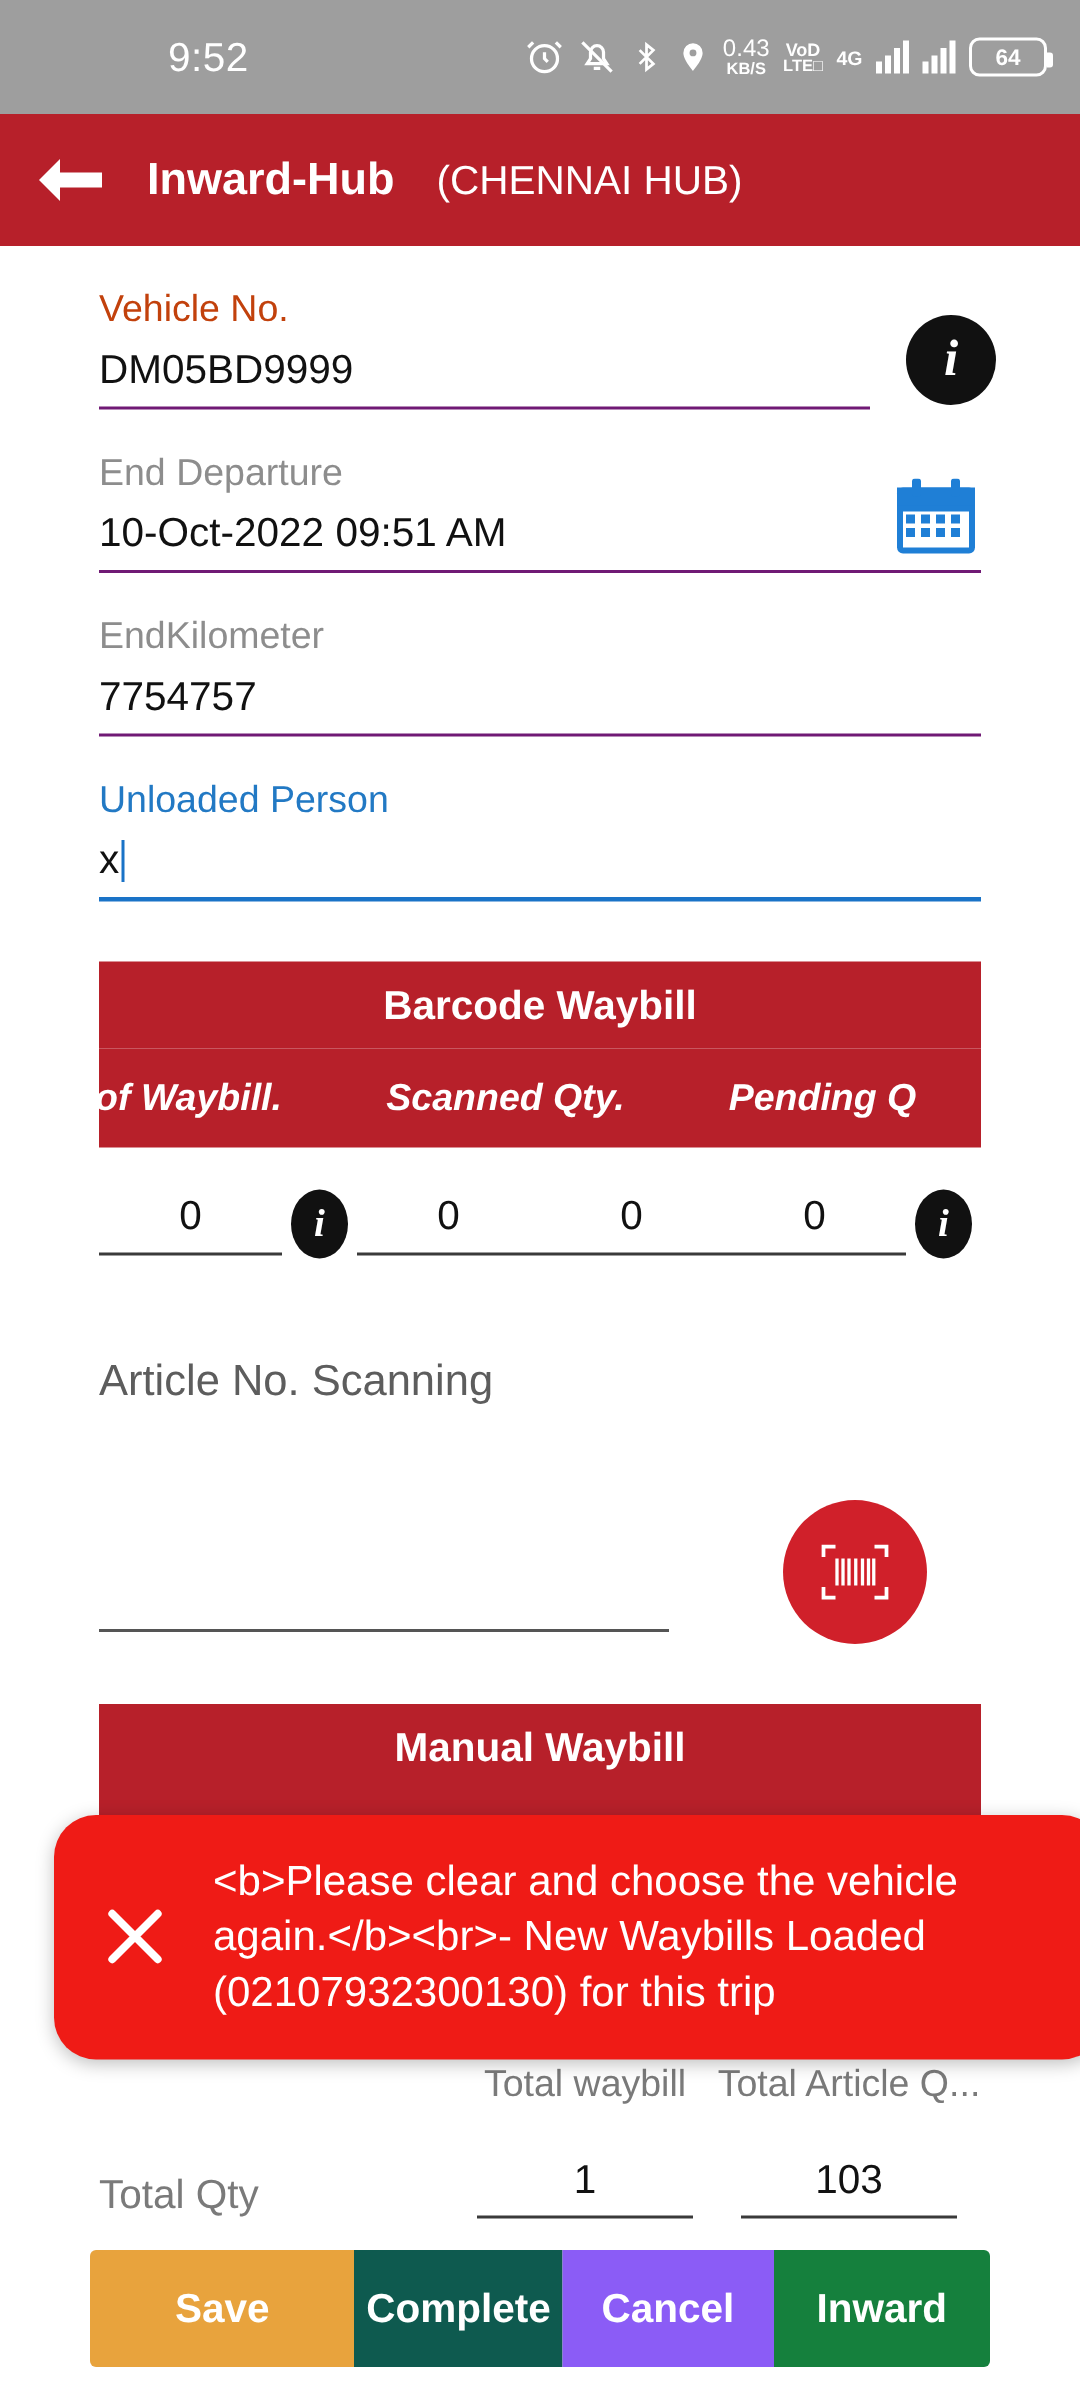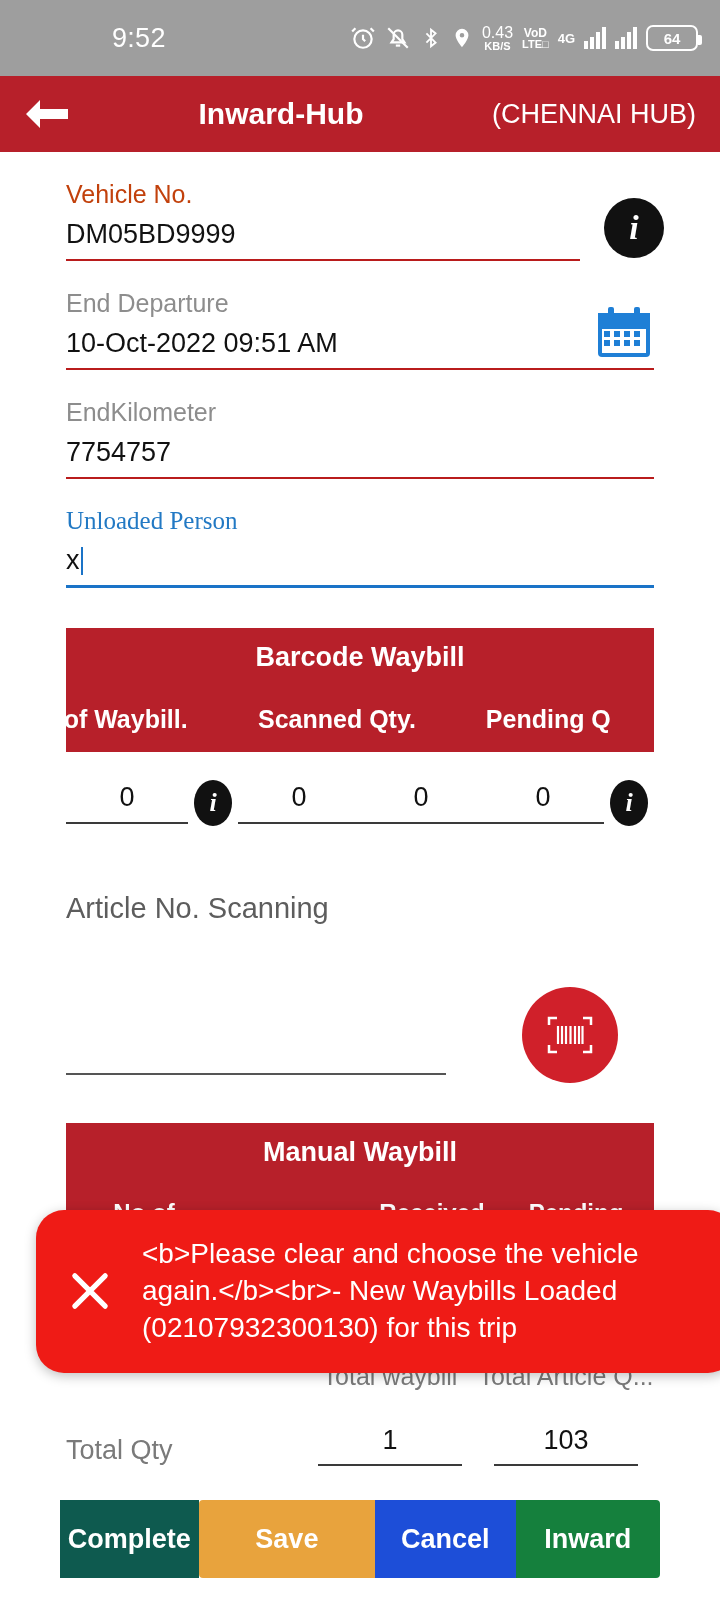--- a/index.html
+++ b/index.html
@@ -31,51 +31,51 @@
   .bars i { display:block; width:4px; background:#fff; }
   .battery {
     width: 52px; height: 26px; border: 2.5px solid #fff; border-radius: 7px;
     display:flex; align-items:center; justify-content:center; position: relative;
     font-size: 15px; font-weight: 700;
   }
   .battery:after { content:""; position:absolute; right:-6px; top:8px; width:4px; height:10px; background:#fff; border-radius:0 2px 2px 0; }
 
   
   .app-bar {
-    height: 76px; background: #b7202a; color: #fff;
-    display: flex; align-items: center; padding: 0 24px; gap: 28px; justify-content: space-between;
+    height: 88px; background: #b7202a; color: #fff;
+    display: flex; align-items: center; padding: 0 24px; gap: 28px;
   }
   .back-arrow { width: 46px; height: 34px; display:flex; align-items:center; }
   .app-title { font-size: 30px; font-weight: 700; }
   .app-sub { font-size: 27px; font-weight: 400; }
 
   
   .form { padding: 0 66px; }
   .row-inward {
     display:flex; align-items:center; margin-top: 42px;
   }
   .lbl-muted { color: #8d8d8d; font-size: 25px; }
   .lbl-dark { color: #c2410c; font-size: 25px; }
-  .lbl-blue { color: #2279c4; font-size: 25px; font-family: Liberation Serif, serif; }
+  .lbl-blue { color: #2279c4; font-size: 25px; }
 
   .radio-group { display:flex; align-items:center; gap: 18px; margin-left: 234px;}
   .radio { display:flex; align-items:center; gap: 13px; }
   .radio .dot {
     width: 33px; height: 33px; border-radius: 50%;
     border: 3px solid #0a66c2; display:flex; align-items:center; justify-content:center;
   }
   .radio .dot.off { border-color: #6b6b6b; }
   .radio .dot i { width: 17px; height: 17px; border-radius:50%; background:#0a66c2; display:block; }
   .radio span { font-size: 27px; color:#222; }
 
   .field { margin-top: 28px; position: relative; }
   .field .flabel { font-size: 25px; display:block; }
   .field .fvalue {
     font-size: 27px; color: #111; padding: 10px 0 9px 0;
-    border-bottom: 2px solid #b91c1c; display:block; min-height: 48px;
+    border-bottom: 2px solid #701a75; display:block; min-height: 48px;
   }
   .field.blue .fvalue { border-bottom: 3px solid #1a73c7; }
   .caret { display:inline-block; width:2px; height:28px; background:#1a73c7; vertical-align:-6px; margin-left:1px;}
 
   .w-vehicle { width: 514px; }
   .w-full { width: 100%; }
 
   .info-btn {
     position:absolute; width: 60px; height: 60px; border-radius: 50%;
     background: #111; color:#fff; display:flex; align-items:center; justify-content:center;
@@ -90,21 +90,21 @@
     margin: 40px 0 0 0; background: #b7202a; color:#fff;
     height: 58px; display:flex; align-items:center; justify-content:center;
     font-size: 27px; font-weight: 700;
   }
   .table-head {
     background: #b7202a; color:#fff; height: 66px;
     display:flex; align-items:center; font-size: 25px; font-weight:700;
     overflow:hidden; white-space:nowrap;
   }
   .table-head span { flex: 1; text-align:center; }
-  .th-shift { margin-left: -46px; width: 636px; display:flex;}
+  .th-shift { margin-left: -46px; width: 636px; display:flex;font-style:italic;}
 
   .qty-row { display:flex; align-items:center; margin-top: 28px; gap: 0; }
   .qty-cell { width: 148px; text-align:center; }
   .qty-cell .v {
     font-size: 27px; color:#111; border-bottom: 2px solid #3a3a3a;
     padding-bottom: 9px; display:block;
   }
   .qty-info {
     width: 46px; height: 46px; border-radius:50%; background:#111; color:#fff;
     display:flex; align-items:center; justify-content:center; font-size: 26px;
@@ -146,21 +146,21 @@
   }
   .toast .x { width: 52px; height: 52px; flex: none; }
   .toast .msg { font-size: 28px; line-height: 1.32; }
 
   
   .btn-bar { position:absolute; left:0; bottom:0; width: 720px; display:flex; padding: 0 60px 22px 60px; }
   .btn { height: 78px; display:flex; align-items:center; justify-content:center;
          color:#fff; font-size: 27px; font-weight: 700; }
   .btn-save { background:#e8a33d; width: 188px; border-radius: 4px 0 0 4px; }
   .btn-complete { background:#0e5a4f; width: 148px; }
-  .btn-cancel { background:#1d4ed8; width: 150px; }
+  .btn-cancel { background:#8b5cf6; width: 150px; }
   .btn-inward { background:#15803d; width: 154px; border-radius: 0 4px 4px 0;}
 </style>
 </head>
 <body>
 
 <div class="screen">
 
   <div class="status-bar">
     <div class="status-time">9:52</div>
     <div class="status-icons">
@@ -352,19 +352,19 @@
   <div class="toast">
     <span class="x">
       <svg width="52" height="52" viewBox="0 0 24 24" fill="none" stroke="#fff" stroke-width="2.4" stroke-linecap="round">
         <path d="M5 5l14 14M19 5L5 19"></path>
       </svg>
     </span>
     <span class="msg">&lt;b&gt;Please clear and choose the vehicle again.&lt;/b&gt;&lt;br&gt;- New Waybills Loaded (02107932300130) for this trip</span>
   </div>
 
   <div class="btn-bar">
+    <div class="btn btn-save">Save</div>
     <div class="btn btn-complete">Complete</div>
-    <div class="btn btn-save">Save</div>
     <div class="btn btn-cancel">Cancel</div>
     <div class="btn btn-inward">Inward</div>
   </div>
 
 </div>
 
 </body></html>

